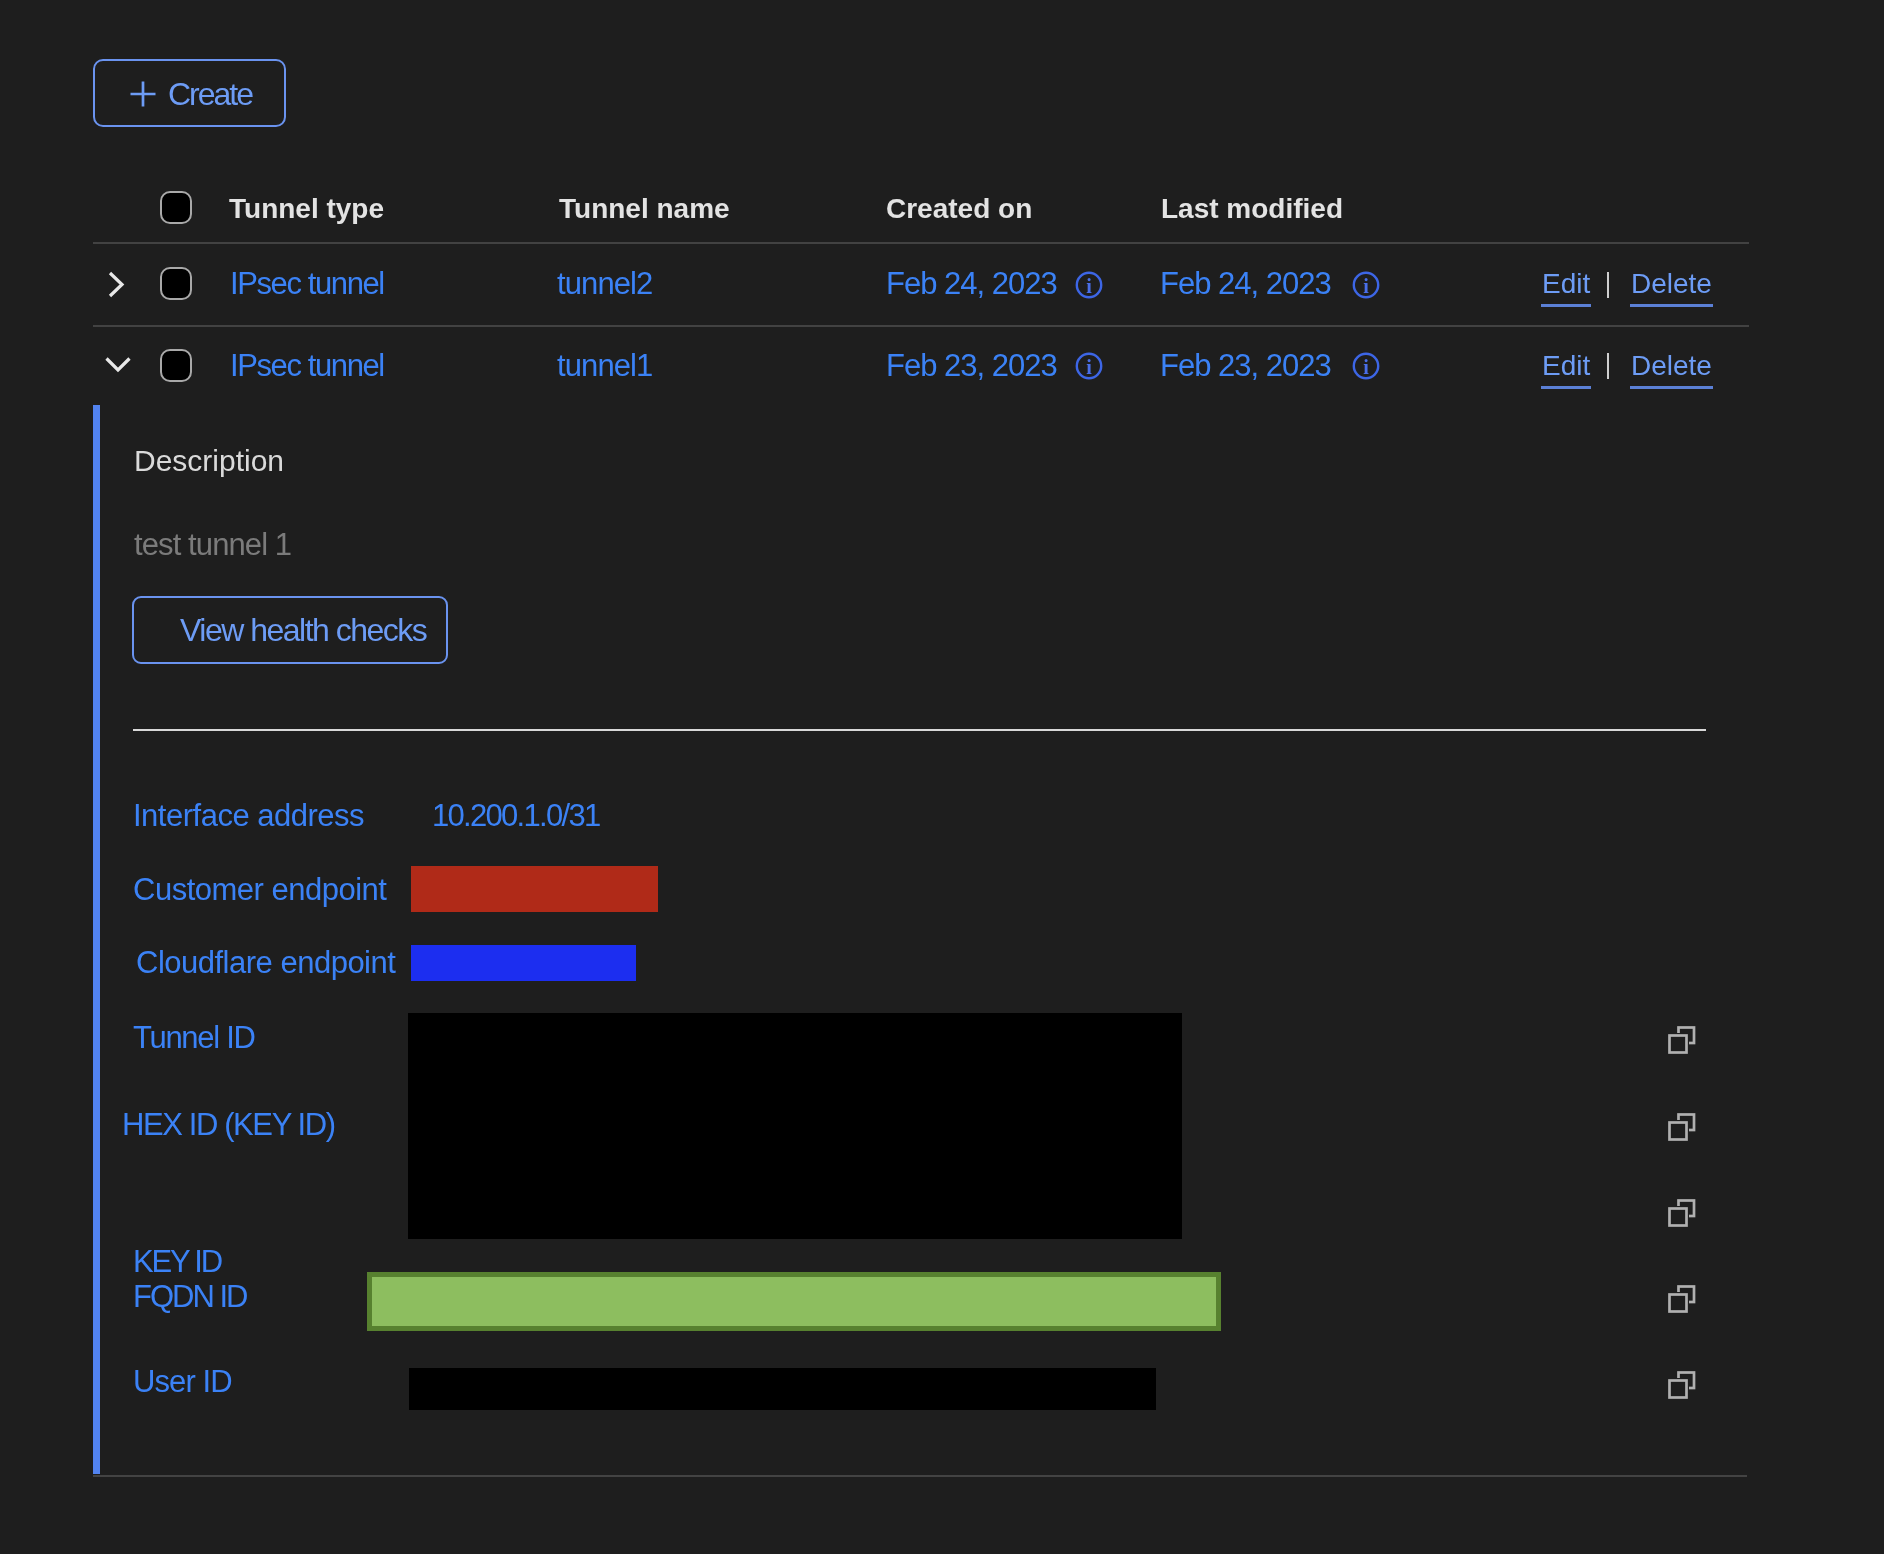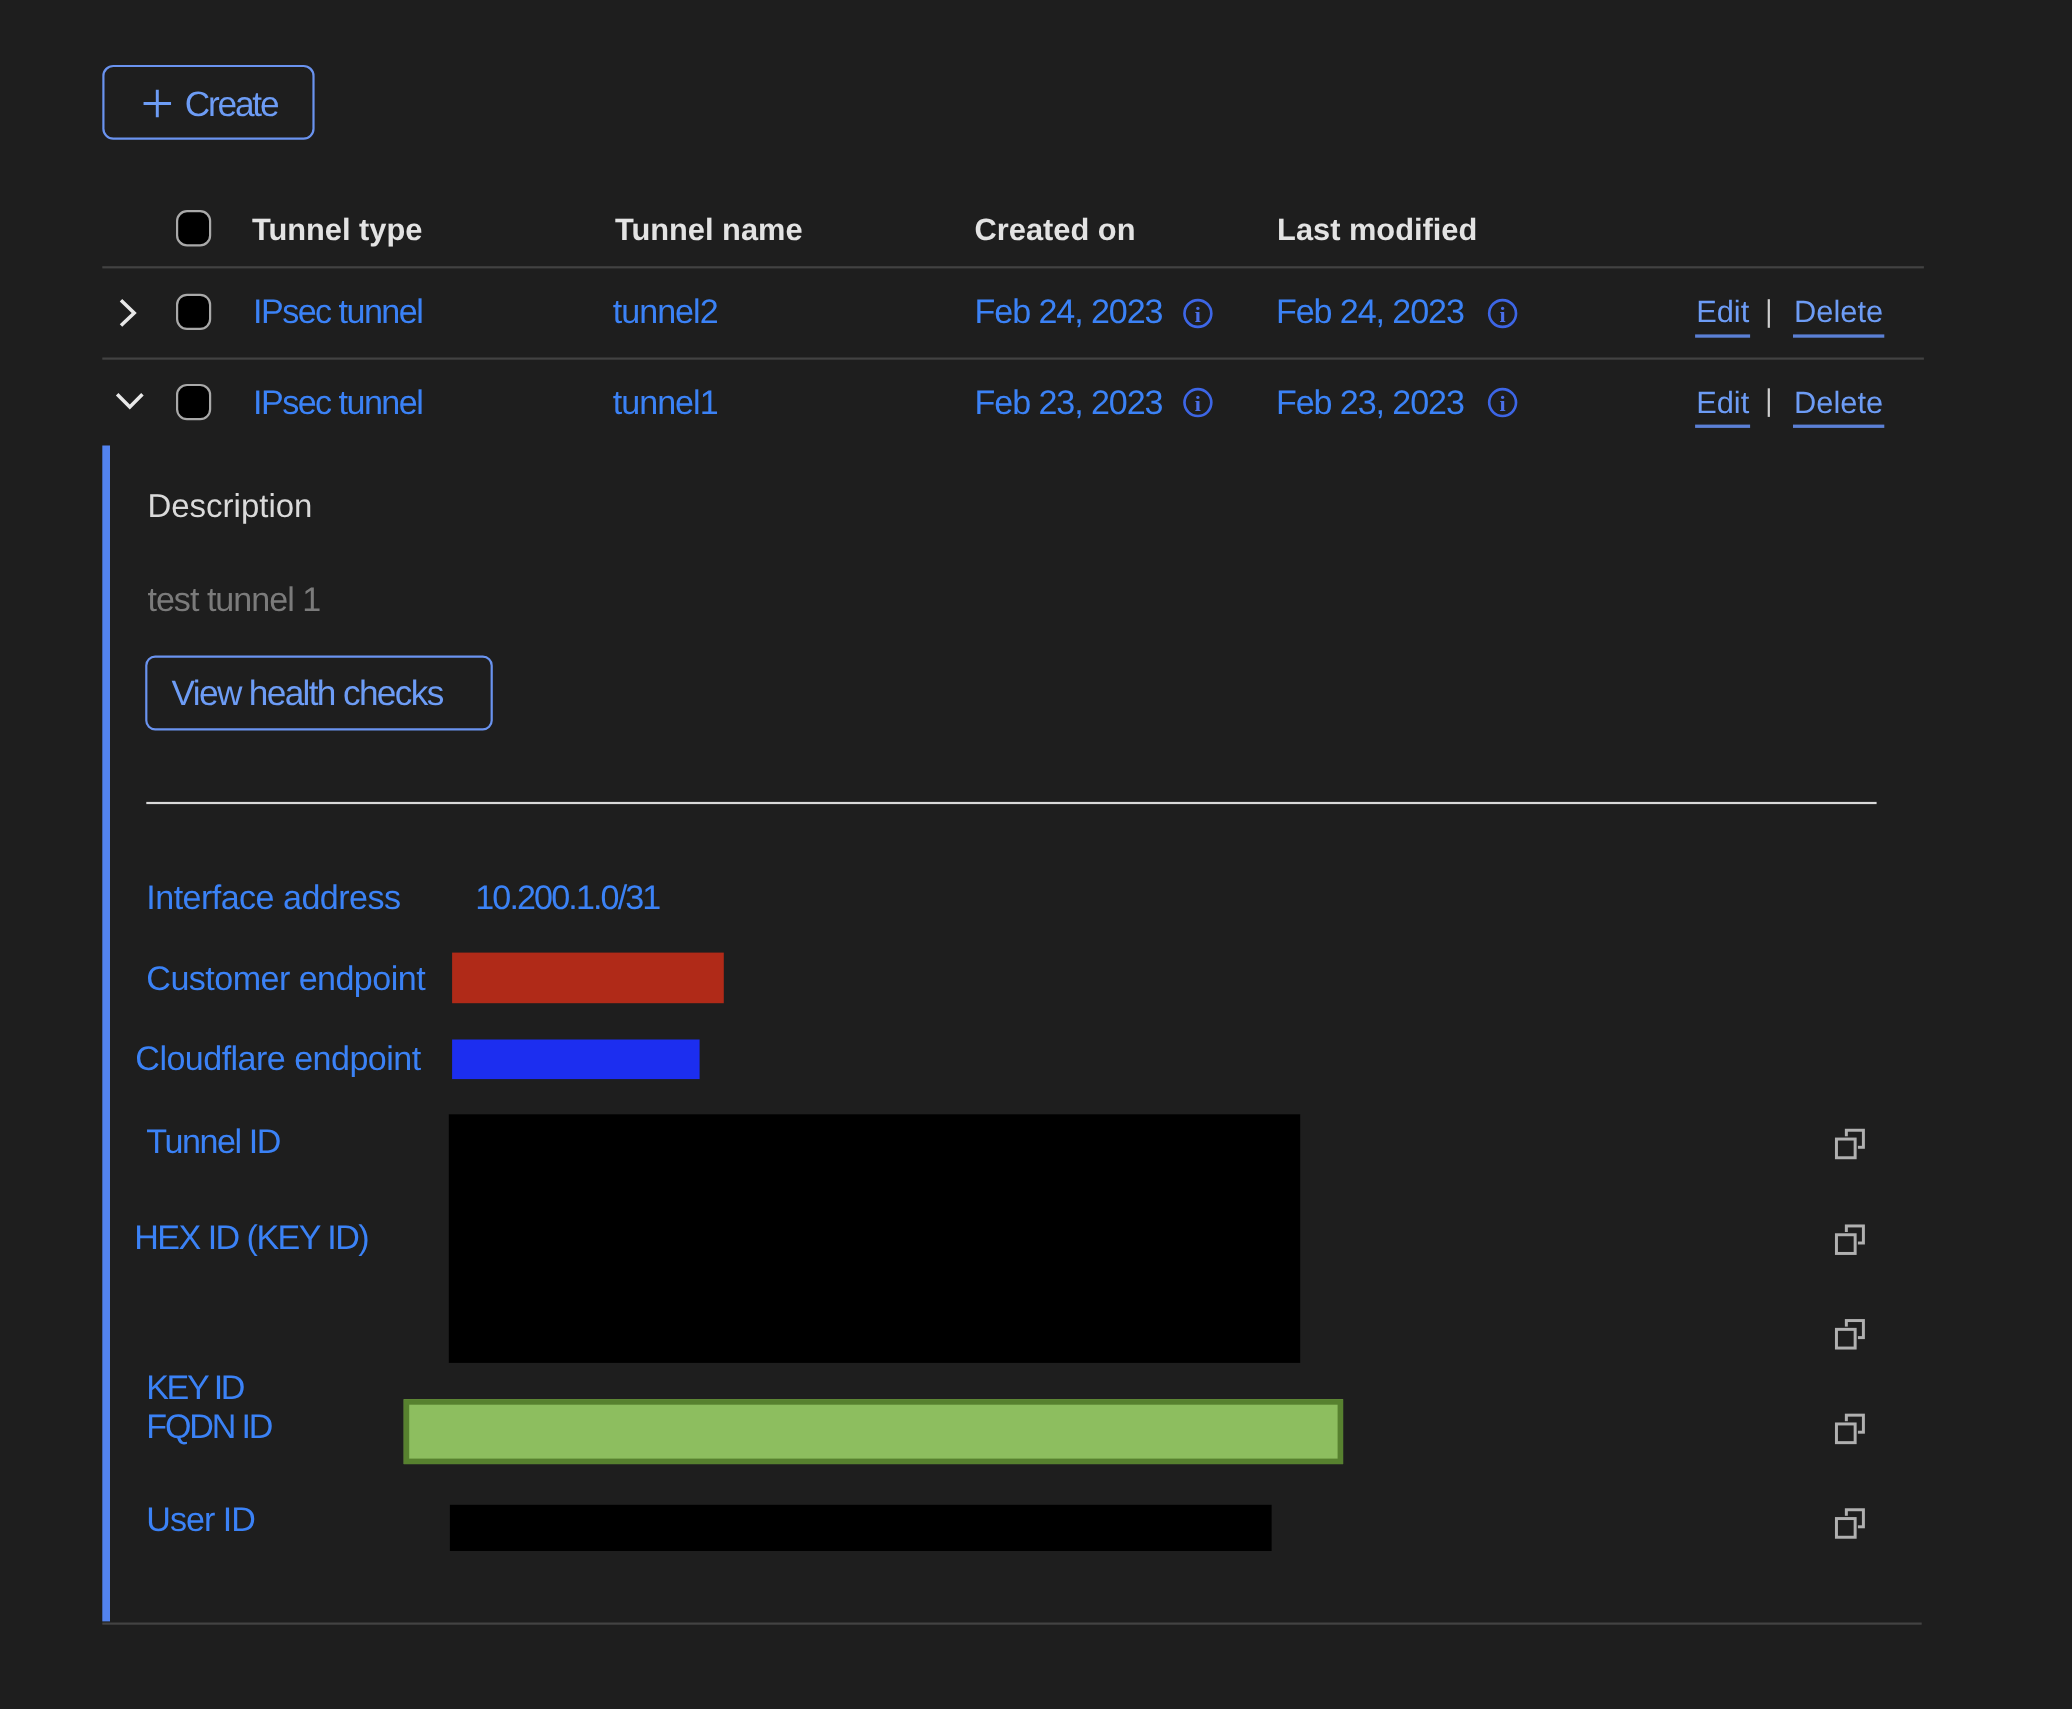--- a/index.html
+++ b/index.html
@@ -71,28 +71,28 @@
 <div class="t blue" style="left:1542px; top:346px; font-size:28px;">Edit</div>
 <div class="a" style="left:1541px; top:386px; width:50px; height:3px; background:#5b80d6;"></div>
 <div class="a" style="left:1607px; top:353px; width:2px; height:26px; background:#cfcfcf;"></div>
 <div class="t blue" style="left:1631px; top:346px; font-size:28px;">Delete</div>
 <div class="a" style="left:1630px; top:386px; width:83px; height:3px; background:#5b80d6;"></div>
 
 <div class="a" style="left:93px; top:405px; width:7px; height:1069px; background:#5283f0;"></div>
 <div class="t" style="left:134px; top:441px; font-size:30px; font-weight:500; color:#dadada;">Description</div>
 <div class="t" style="left:134px; top:525px; color:#7b7b7b; letter-spacing:-0.9px;">test tunnel 1</div>
 <div class="a" style="left:132px; top:596px; width:316px; height:68px; border:2px solid #6a93ef; border-radius:9px;"></div>
-<div class="t blue" style="left:156px; top:610px; font-size:32px; letter-spacing:-1.5px;">View health checks</div>
+<div class="t blue" style="left:180px; top:610px; font-size:32px; letter-spacing:-1.5px;">View health checks</div>
 <div class="a" style="left:133px; top:729px; width:1573px; height:2px; background:#d9d9d9;"></div>
 
 <div class="t" style="left:133px; top:796px; letter-spacing:-0.5px;">Interface address</div>
 <div class="t" style="left:432px; top:796px; letter-spacing:-1.7px;">10.200.1.0/31</div>
 <div class="t" style="left:133px; top:870px; letter-spacing:-0.5px;">Customer endpoint</div>
 <div class="box" style="left:411px; top:866px; width:247px; height:46px; background:#b02a18;"></div>
-<div class="t" style="left:123px; top:943px; letter-spacing:-0.5px;text-align:center;">Cloudflare endpoint</div>
+<div class="t" style="left:136px; top:943px; letter-spacing:-0.5px;text-align:center;">Cloudflare endpoint</div>
 <div class="box" style="left:411px; top:945px; width:225px; height:36px; background:#1c2ef0;"></div>
 <div class="t" style="left:133px; top:1018px; letter-spacing:-1.3px;">Tunnel ID</div>
 <div class="box" style="left:408px; top:1013px; width:774px; height:226px; background:#000;"></div>
 <div class="t" style="left:122px; top:1105px; letter-spacing:-1.4px;">HEX ID (KEY ID)</div>
 <div class="t" style="left:133px; top:1242px; letter-spacing:-2.2px;">KEY ID</div>
 <div class="t" style="left:133px; top:1277px; letter-spacing:-2px;">FQDN ID</div>
 <div class="box" style="left:367px; top:1272px; width:854px; height:59px; background:#8dbe5f; border:5px solid #57812f;"></div>
 <div class="t" style="left:133px; top:1362px; letter-spacing:-0.9px;text-align:right;">User ID</div>
 <div class="box" style="left:409px; top:1368px; width:747px; height:42px; background:#000;"></div>
 

